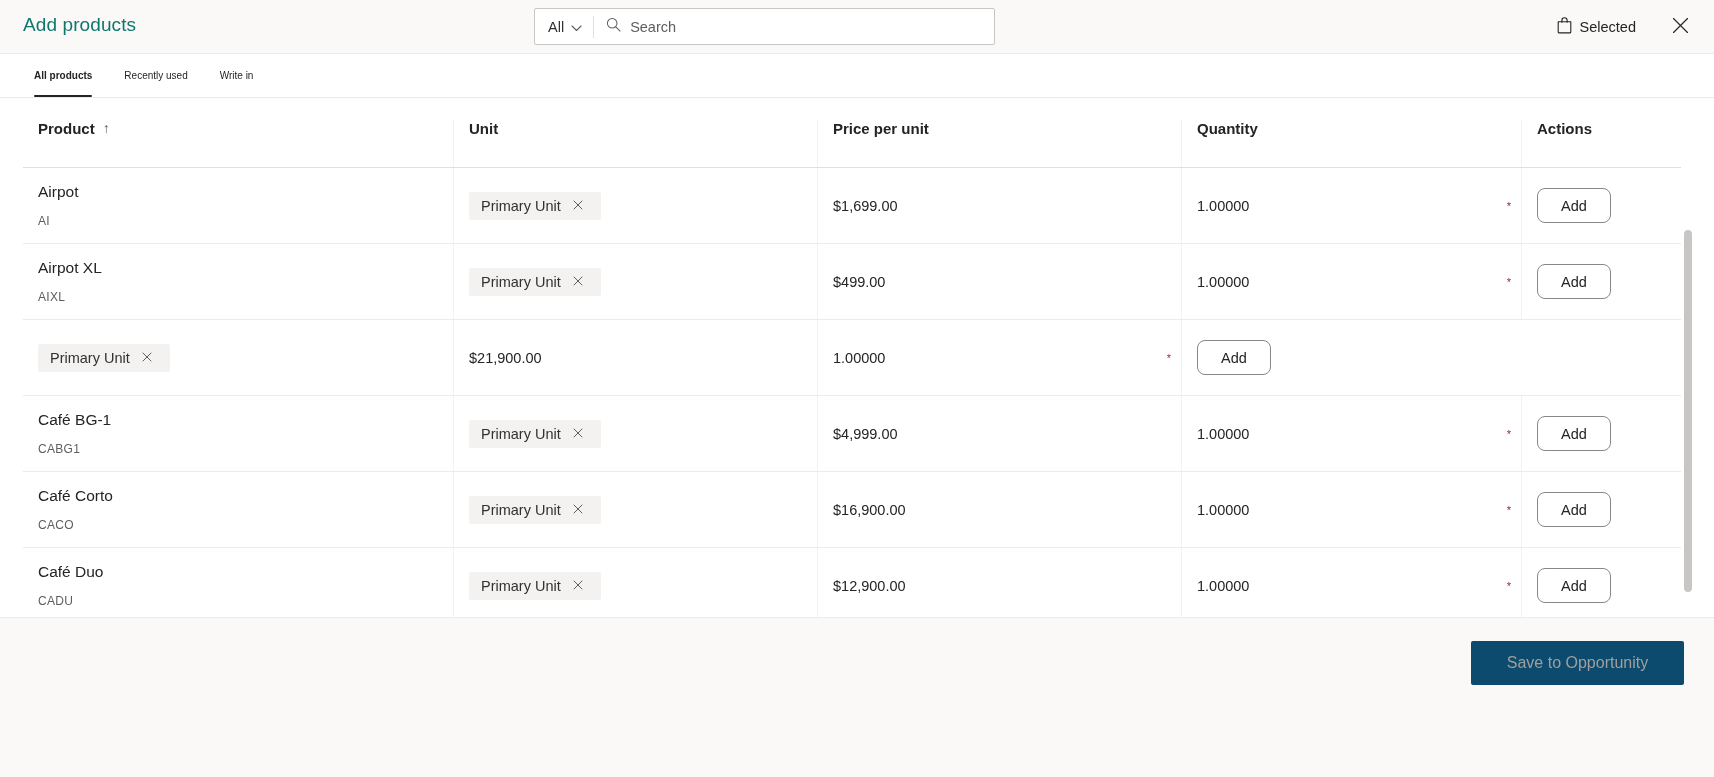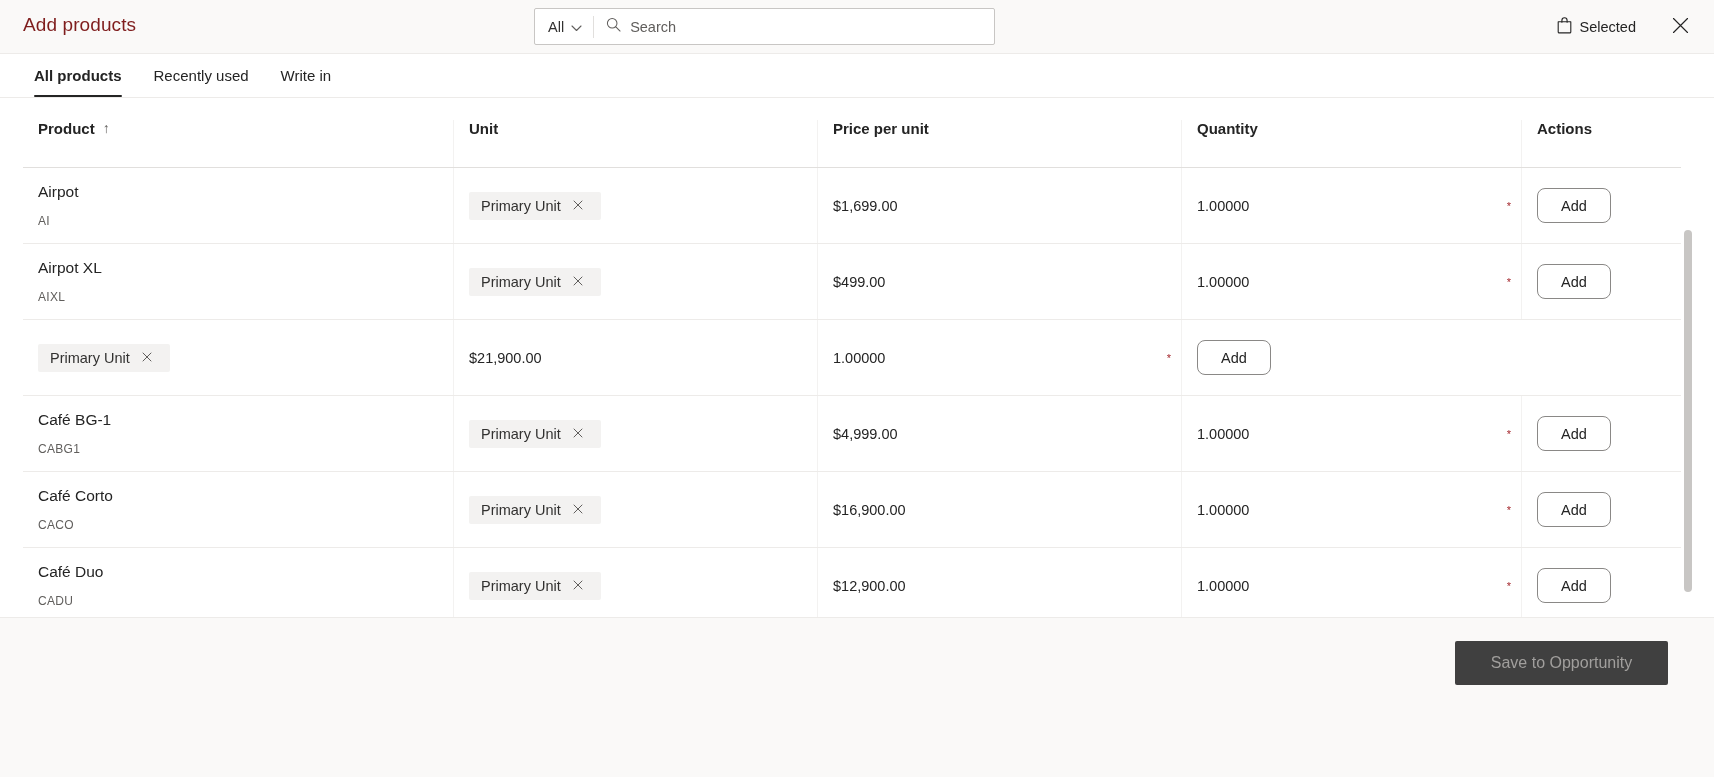--- a/index.html
+++ b/index.html
@@ -23,21 +23,21 @@
     border-bottom: 1px solid #edebe9;
     display: flex;
     align-items: center;
   }
   .dialog-title {
     position: absolute;
     left: 23px;
     top: 14px;
     font-size: 19px;
     font-weight: 400;
-    color: #7f1d1d;
+    color: #0f766e;
     letter-spacing: .1px;
   }
   .search-wrap {
     position: absolute;
     left: 534px;
     top: 8px;
     width: 461px;
     height: 37px;
     background: #ffffff;
     border: 1px solid #c8c6c4;
@@ -115,21 +115,21 @@
     display: flex;
     align-items: stretch;
     padding-left: 22px;
     gap: 8px;
   }
   .tab {
     position: relative;
     display: flex;
     align-items: center;
     padding: 0 12px;
-    font-size: 15px;
+    font-size: 10px;
     color: #242424;
     cursor: pointer;
     white-space: nowrap;
   }
   .tab.active { font-weight: 600; }
   .tab.active::after {
     content: "";
     position: absolute;
     left: 12px; right: 12px;
     bottom: 0;
@@ -249,25 +249,25 @@
     position: absolute;
     left: 0;
     bottom: 0;
     width: 1714px;
     height: 160px;
     background: #faf9f8;
     border-top: 1px solid #edebe9;
   }
   .save-btn {
     position: absolute;
-    right: 46px;
+    right: 30px;
     top: 23px;
     min-width: 213px;
     height: 44px;
-    background: #404040;
+    background: #0c4a6e;
     border: 0;
     border-radius: 2px;
     font-family: inherit;
     font-size: 16px;
     color: #a19f9d;
     cursor: default;
   }
 </style>
 </head>
 <body>

